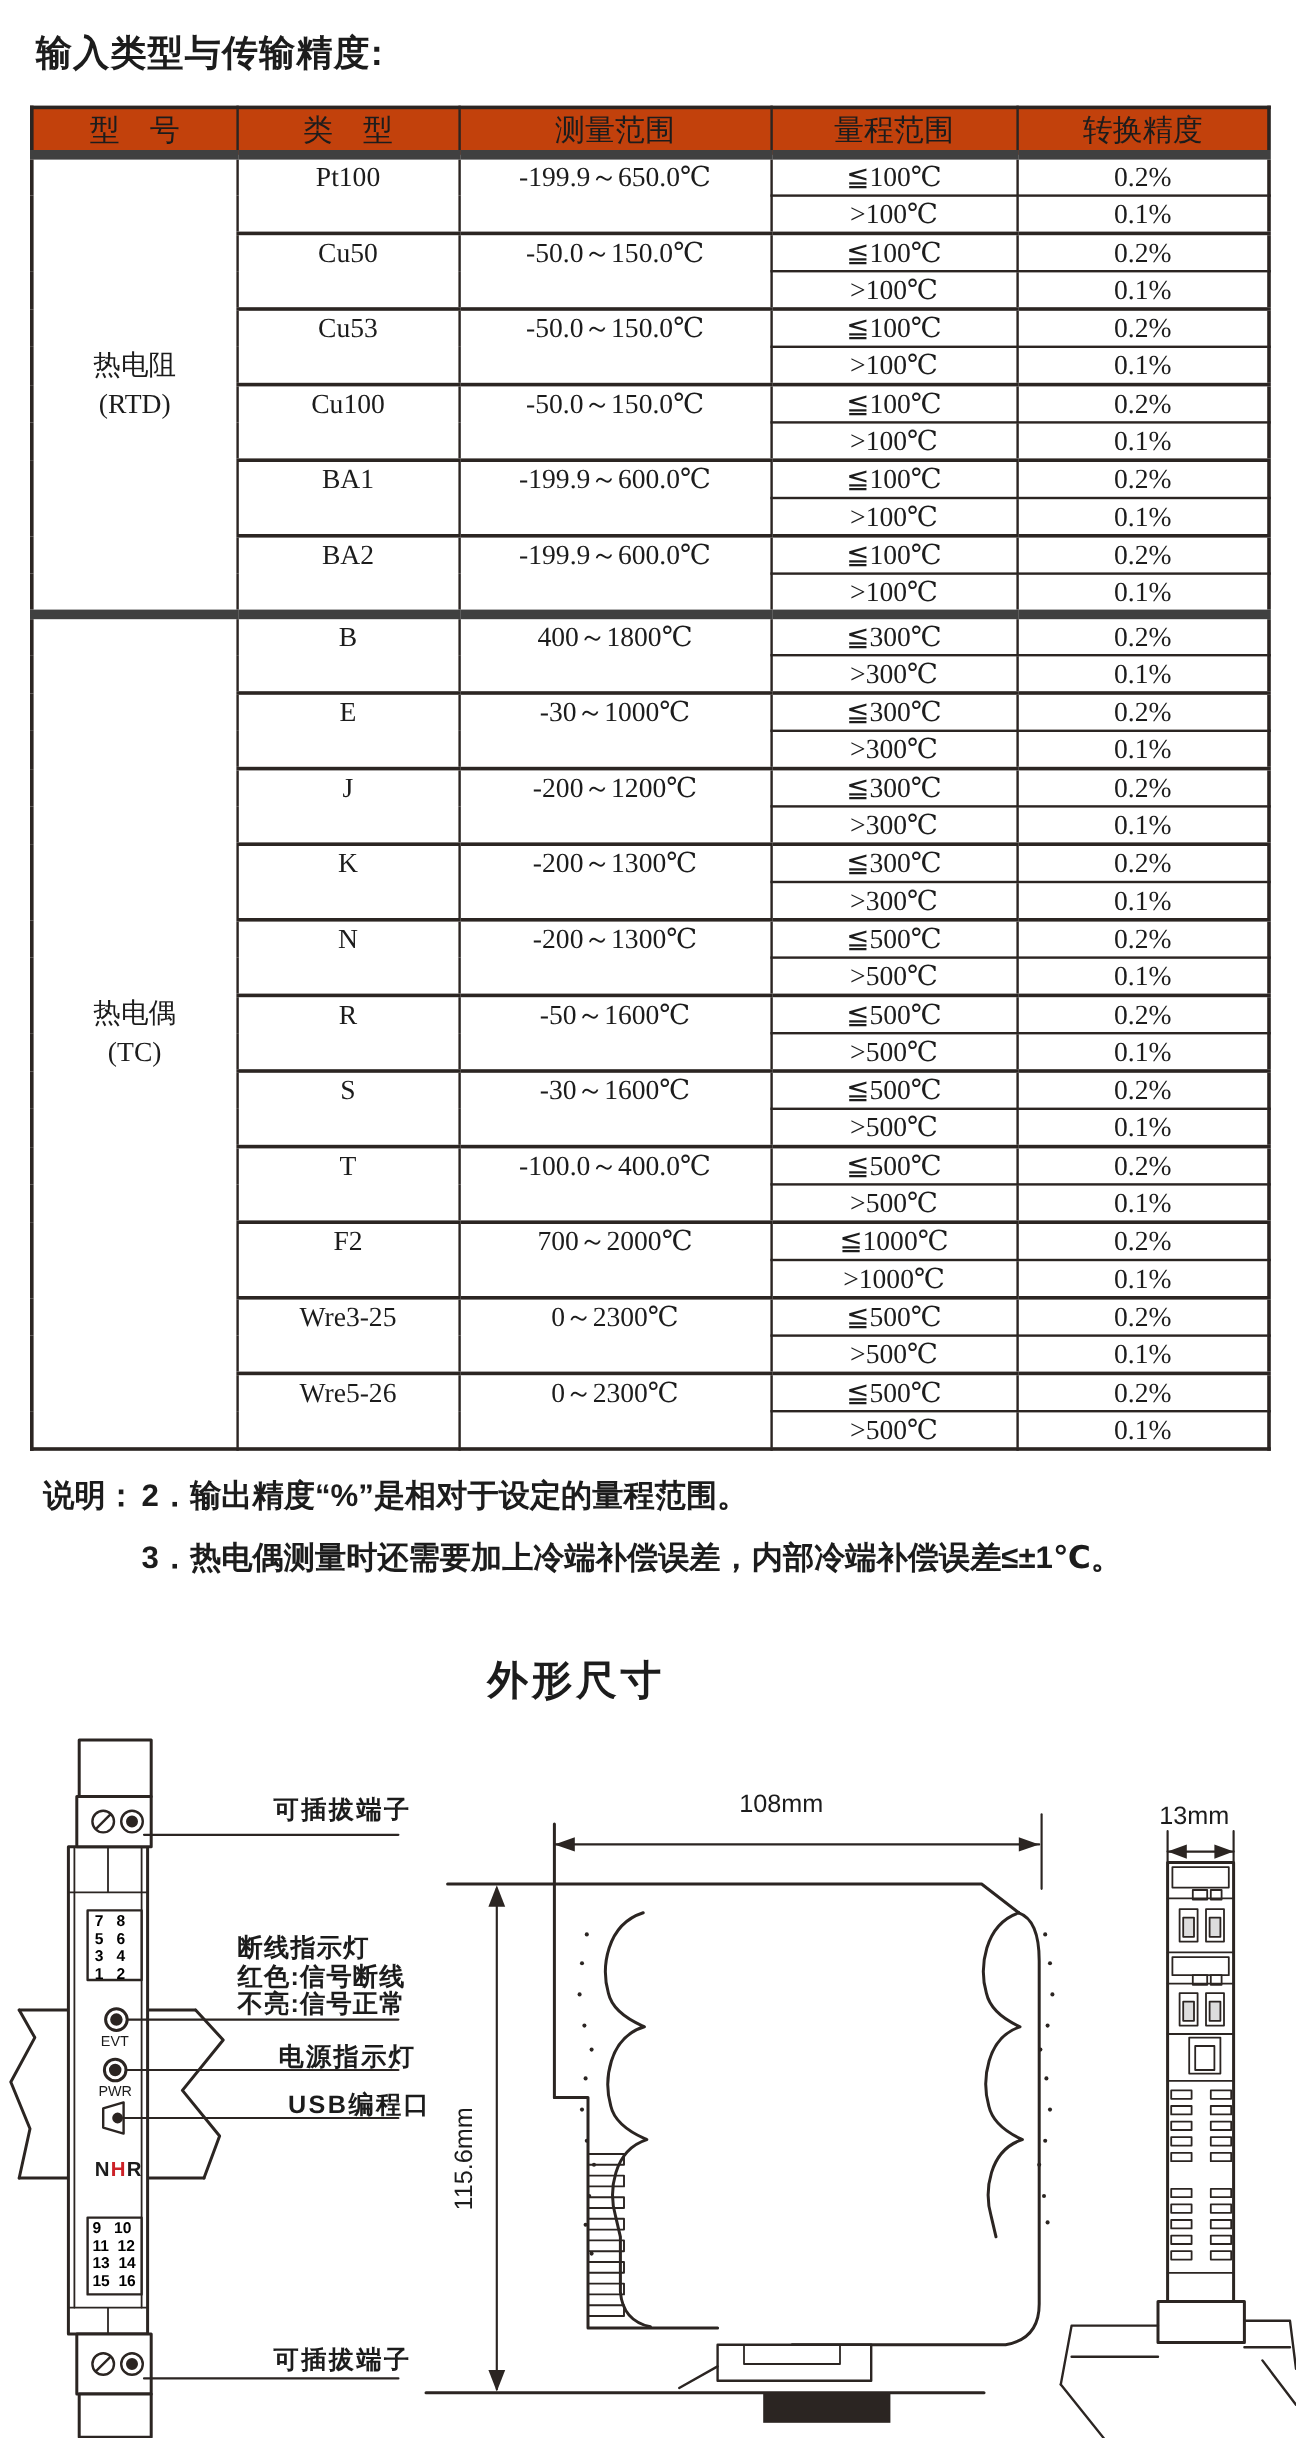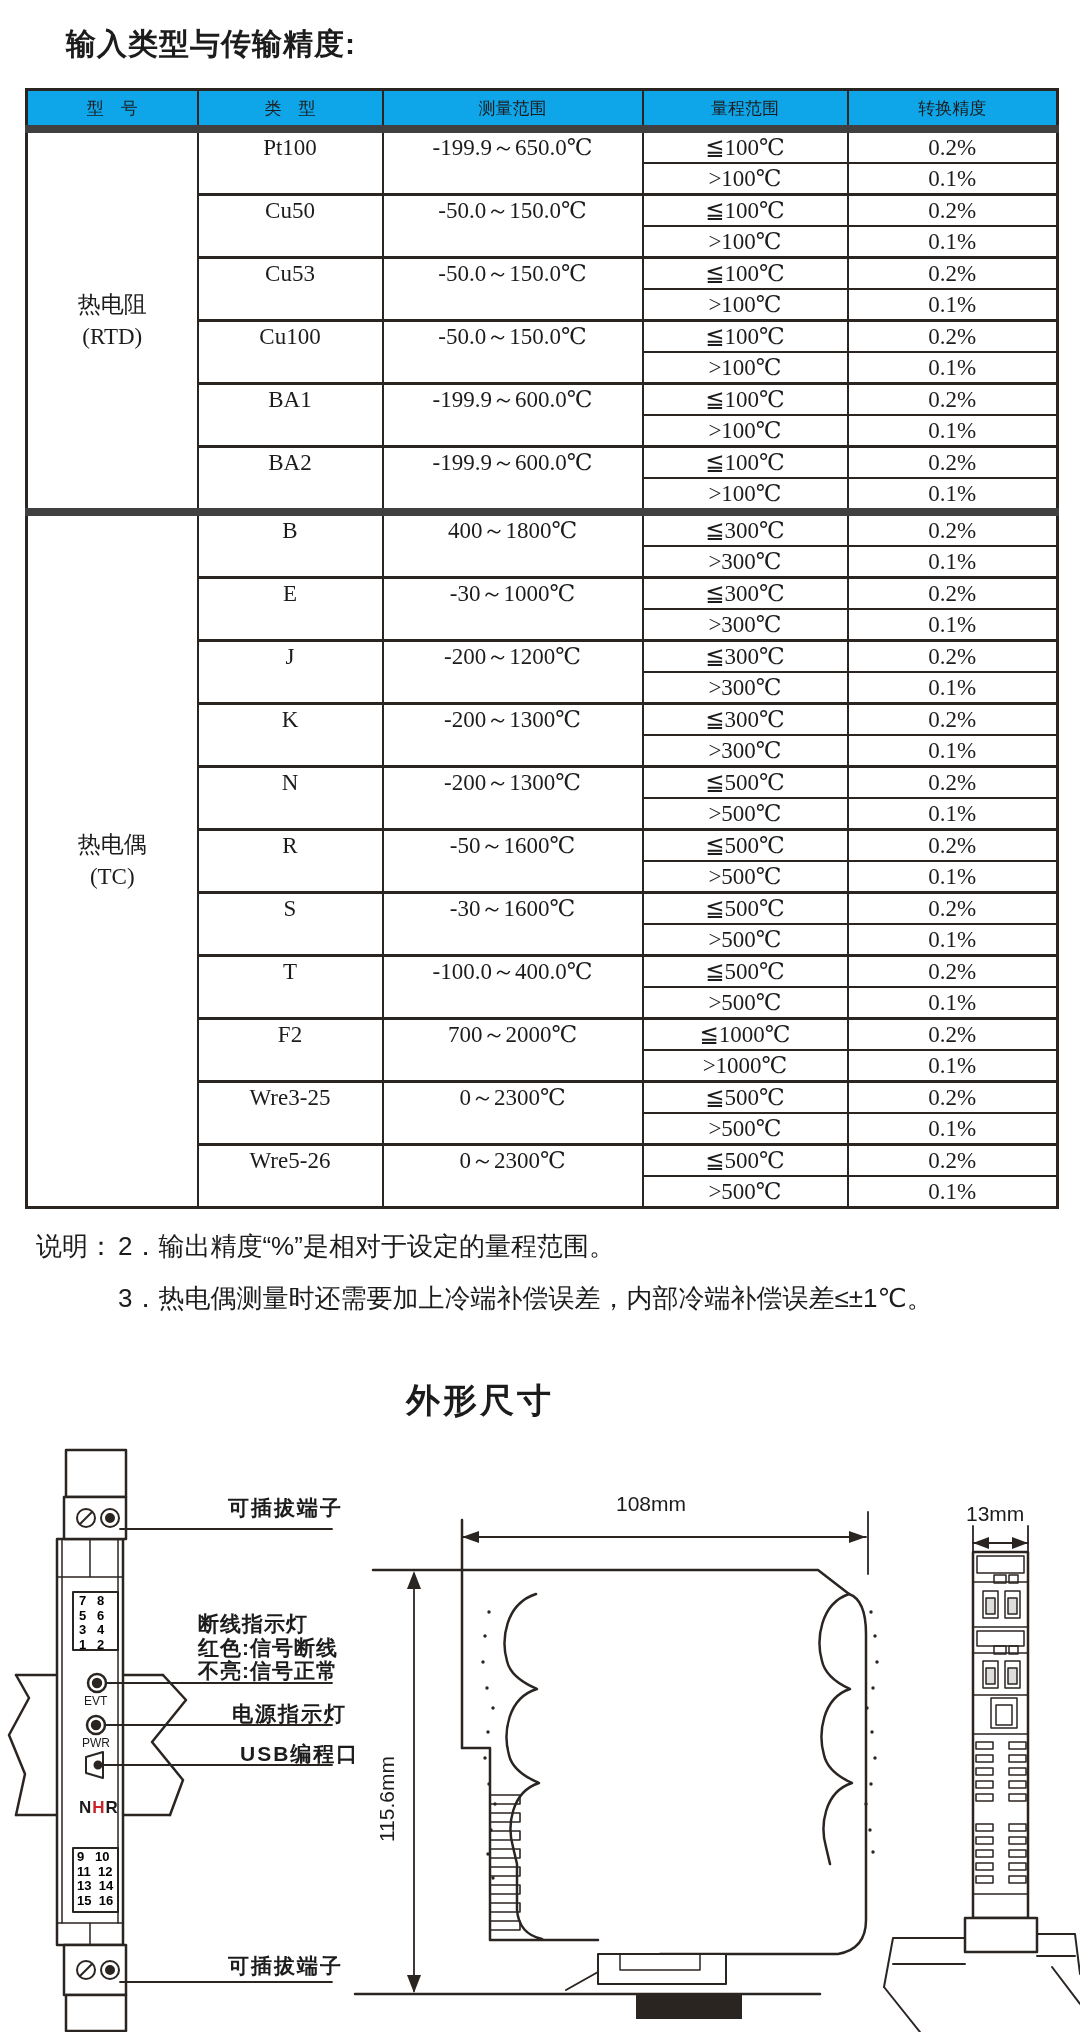--- a/index.html
+++ b/index.html
@@ -1,32 +1,32 @@
 <!DOCTYPE html>
 <html><head>
 <meta charset="utf-8">
 <style>
   html,body{margin:0;padding:0;background:#ffffff;}
   .page{position:relative;width:1080px;height:2032px;background:#fff;overflow:hidden;
         font-family:"Liberation Sans","DejaVu Sans",sans-serif;color:#1c1c1c;}
-  .title{position:absolute;left:30px;top:24px;font-size:30px;font-weight:bold;letter-spacing:1px;margin-left:36px;}
+  .title{position:absolute;left:30px;top:24px;font-size:30px;font-weight:bold;letter-spacing:1px;}
   
   .tablewrap{position:absolute;left:25px;top:88px;}
   table.spec{border-collapse:collapse;table-layout:fixed;width:1031px;height:1106px;
              font-family:"Liberation Serif","DejaVu Serif",serif;font-size:23px;}
   table.spec th,table.spec td{border:2px solid #2b2522;text-align:center;padding:0;}
   table.spec{border:3px solid #2b2522;}
-  table.spec th{height:34px;background:#0ea5e9;font-weight:normal;font-size:17px;border-bottom:3px solid #2b2522;}
+  table.spec th{height:34px;background:#c2410c;font-weight:normal;font-size:25px;border-bottom:3px solid #2b2522;}
   table.spec td{height:27px;line-height:29px;}
   table.spec td.type-cell,table.spec td.range-cell{vertical-align:top;}
   table.spec tr.type-start td{border-top:3px solid #2b2522;}
   table.spec tr.group-start td{border-top:8px solid #404040;}
   td.model-cell div{line-height:32px;}
   
-  .notes{position:absolute;left:36px;top:1230px;display:flex;font-weight:normal;font-size:26px;justify-content:center;}
+  .notes{position:absolute;left:36px;top:1230px;display:flex;font-weight:bold;font-size:26px;justify-content:center;}
   .notes .prefix{width:82px;flex:none;line-height:32px;}
   .notes .item{line-height:32px;margin-bottom:20px;}
   
   .dim-title{position:absolute;left:0;top:1378px;width:960px;text-align:center;
              font-size:34px;font-weight:bold;letter-spacing:3px;}
   .drawings{position:absolute;left:0;top:1442px;width:1060px;height:590px;}
   .drawings svg{position:absolute;left:0;top:0;}
   .dlabel{position:absolute;font-size:21px;font-weight:bold;letter-spacing:2px;white-space:nowrap;}
   .dlabel-sm{position:absolute;font-size:12px;font-weight:normal;letter-spacing:0;}
   .dim-num{position:absolute;font-size:21px;font-weight:normal;font-family:"Liberation Sans","DejaVu Sans",sans-serif;}

